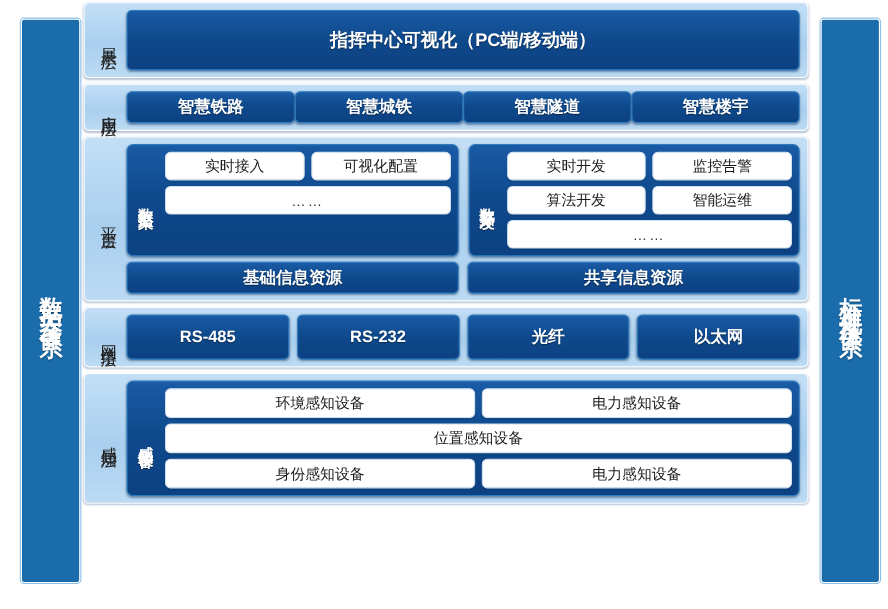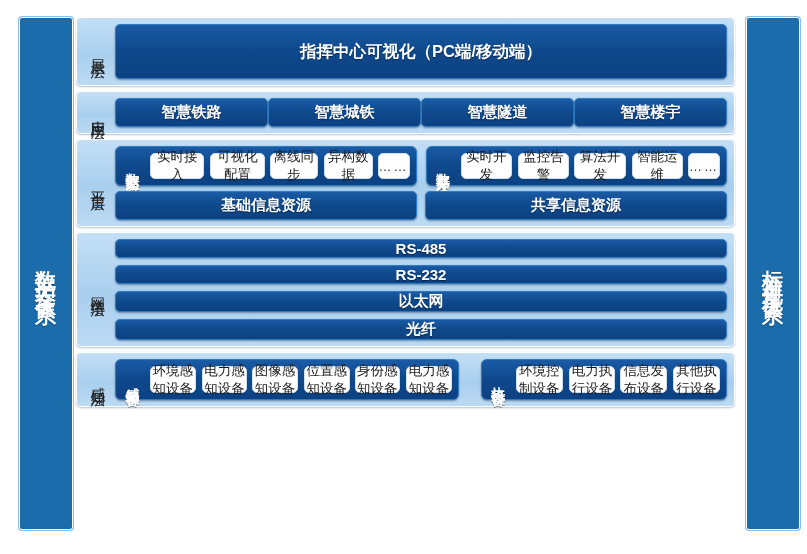--- a/index.html
+++ b/index.html
@@ -30,21 +30,21 @@
     color:#ffffff;
     font-size:21px;
     font-weight:bold;
     letter-spacing:7px;
     line-height:1;
     text-shadow:0 1px 1px rgba(0,0,0,.35);
   }
 
   
   .layers{
-    position:absolute;left:76px;top:17px;
+    position:absolute;left:76px;top:2px;
     width:659px;
     display:flex;flex-direction:column;gap:5px;
   }
   .layer{
     background:linear-gradient(180deg,#c3dff6 0%,#a9cfee 55%,#bcdaf3 100%);
     background-color:#b2d4f0;
     border:1px solid #ffffff;
     box-shadow:0 1px 2px rgba(40,80,130,.35);
     border-radius:5px;
     display:flex;align-items:stretch;
@@ -111,35 +111,35 @@
     box-shadow:0 1px 2px rgba(10,40,80,.45);
     box-sizing:border-box;
   }
   .group-label{
     width:22px;flex:0 0 22px;
     display:flex;align-items:center;justify-content:center;
     color:#ffffff;font-size:14px;font-weight:bold;
     text-shadow:0 1px 1px rgba(0,0,0,.45);
   }
   .group-label .vtext{writing-mode:vertical-rl;text-orientation:upright;letter-spacing:2px;}
-  .group-grid{flex:1 1 auto;display:flex;flex-direction:row;gap:5px;min-width:0;}
+  .group-grid{flex:1 1 auto;display:flex;flex-direction:column;gap:5px;min-width:0;}
   .grid-row{display:flex;gap:6px;}
   .grid-row .white{flex:1 1 0;height:24px;}
   .grid-row.full .white{flex:1 1 100%;}
   .dots{letter-spacing:2px;font-size:13px;color:#333;}
 
   .resources-row{display:flex;gap:8px;font-family:Liberation Mono, monospace;}
   .resources-row .navy{flex:1 1 0;height:27px;font-size:15px;}
 
   
-  .net-row{display:flex;gap:7px;flex-direction:column;}
+  .net-row{display:flex;gap:7px;}
   .net-row .navy{flex:1 1 0;height:39px;font-size:15px;}
 
   
-  .sense-top{display:flex;gap:22px;}
+  .sense-top{display:flex;gap:22px;align-items:flex-end;}
   .sense-left{flex:1.42 1 0;}
   .sense-right{flex:1 1 0;}
   .sense-left .grid-row .white,
   .sense-right .grid-row .white{height:25px;}
 </style>
 </head>
 <body>
 
 <div class="canvas">
 
@@ -186,24 +186,20 @@
 
           <div class="group">
             <div class="group-label">
               <span class="vtext">数据汇聚</span>
             </div>
             <div class="group-grid">
               <div class="grid-row">
                 <div class="white">实时接入</div>
                 <div class="white">可视化配置</div>
               </div>
-              <div class="grid-row">
-                <div class="white">离线同步</div>
-                <div class="white">异构数据</div>
-              </div>
               <div class="grid-row full">
                 <div class="white dots">……</div>
               </div>
             </div>
           </div>
 
           <div class="group">
             <div class="group-label">
               <span class="vtext">数据开发</span>
             </div>
@@ -233,22 +229,22 @@
     </div>
 
     <div class="layer">
       <div class="layer-label">
         <span class="vtext">网络层</span>
       </div>
       <div class="layer-body">
         <div class="net-row">
           <div class="navy">RS-485</div>
           <div class="navy">RS-232</div>
+          <div class="navy">光纤</div>
           <div class="navy">以太网</div>
-          <div class="navy">光纤</div>
         </div>
       </div>
     </div>
 
     <div class="layer">
       <div class="layer-label">
         <span class="vtext">感知层</span>
       </div>
       <div class="layer-body">
         <div class="sense-top">
@@ -256,44 +252,28 @@
           <div class="group sense-left">
             <div class="group-label">
               <span class="vtext">感知设备</span>
             </div>
             <div class="group-grid">
               <div class="grid-row">
                 <div class="white">环境感知设备</div>
                 <div class="white">电力感知设备</div>
               </div>
               <div class="grid-row">
-                <div class="white">图像感知设备</div>
                 <div class="white">位置感知设备</div>
               </div>
               <div class="grid-row">
                 <div class="white">身份感知设备</div>
                 <div class="white">电力感知设备</div>
               </div>
             </div>
           </div>
 
-          <div class="group sense-right">
-            <div class="group-label">
-              <span class="vtext">执行设备</span>
-            </div>
-            <div class="group-grid">
-              <div class="grid-row">
-                <div class="white">环境控制设备</div>
-                <div class="white">电力执行设备</div>
-              </div>
-              <div class="grid-row">
-                <div class="white">信息发布设备</div>
-                <div class="white">其他执行设备</div>
-              </div>
-            </div>
-          </div>
 
         </div>
       </div>
     </div>
 
   </div>
 </div>
 
 </body></html>

